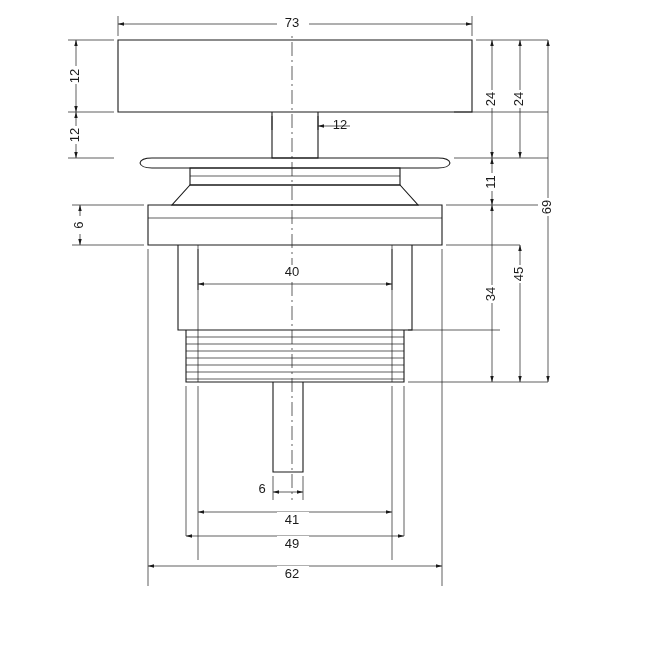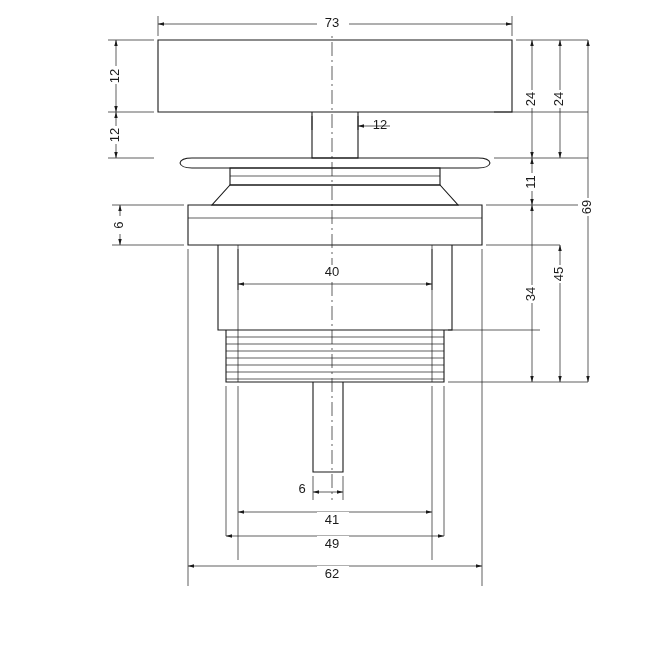--- a/index.html
+++ b/index.html
@@ -10,21 +10,20 @@
   body {
     width: 650px;
     height: 650px;
     font-family: "Liberation Sans", sans-serif;
     overflow: hidden;
   }
   #drawing-root {
     position: relative;
     width: 562px;
     height: 650px;
-    margin-left: 40px;
   }
   svg#technical-drawing {
     display: block;
     width: 650px;
     height: 650px;
     background: #ffffff;
   }
   .outline {
     fill: none;
     stroke: #1a1a1a;

